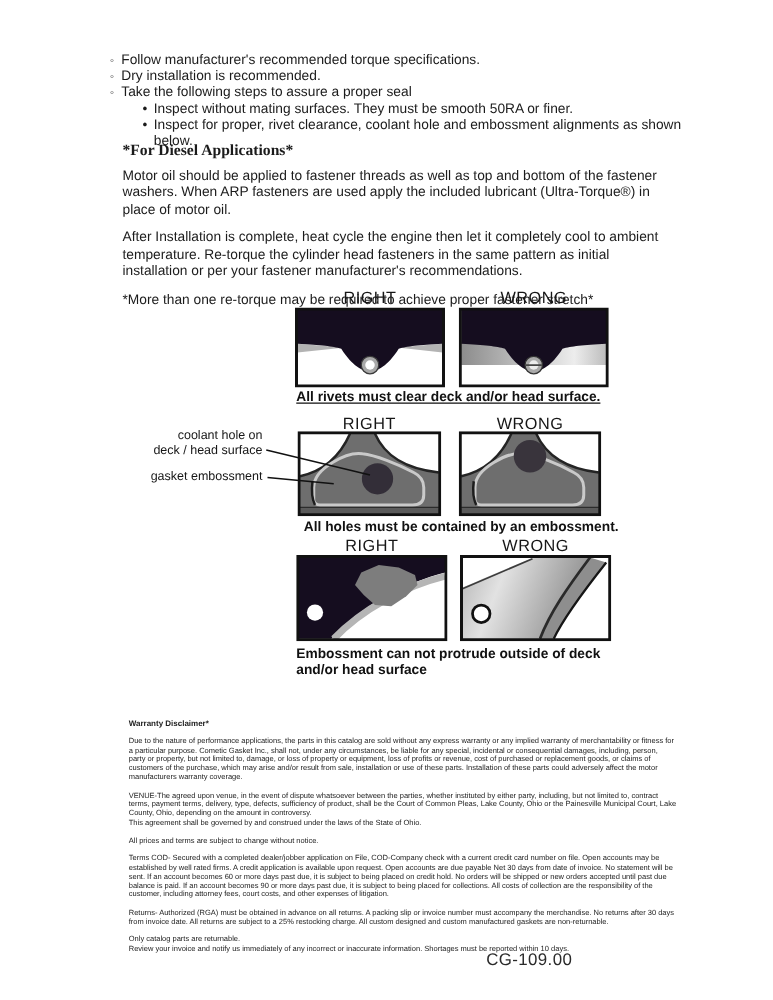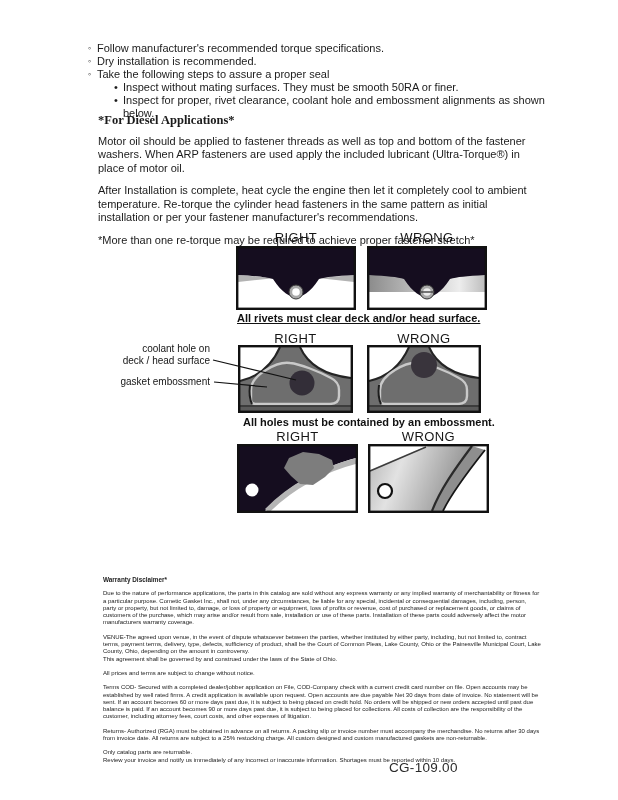--- a/index.html
+++ b/index.html
@@ -174,20 +174,21 @@
       <path d="M2,26 C30,14 48,6 60,2 L104,2 C86,26 72,46 64,67 L2,67 Z" fill="url(#g3)"></path>
       <path d="M2,27 C30,15 46,8 58,3" stroke="#3c3c3c" stroke-width="1.4" fill="none"></path>
       <path d="M104,2 L117,6 C98,30 83,50 75,67 L64,67 C72,46 86,26 104,2 Z" fill="#8e8e8e"></path>
       <path d="M104,2 C86,26 72,46 64,67" stroke="#2a2a2a" stroke-width="2.2" fill="none"></path>
       <path d="M117,6 C98,30 83,50 75,67" stroke="#161616" stroke-width="1.8" fill="none"></path>
       <circle cx="17" cy="47" r="7" fill="#ffffff" stroke="#111" stroke-width="2.2"></circle>
       <rect x="1.2" y="1.2" width="118.6" height="66.6" fill="none" stroke="#111" stroke-width="2.4"></rect>
     </svg>
   </div>
 
+  <div class="caption" style="left:237px;top:517px;width:255px;">Embossment can not protrude outside of deck and/or head surface</div>
 
   <div class="disclaimer">
     <div class="dh">Warranty Disclaimer*</div>
     <p>Due to the nature of performance applications, the parts in this catalog are sold without any express warranty or any implied warranty of merchantability or fitness for a particular purpose.  Cometic Gasket Inc., shall not, under any circumstances, be liable for any special, incidental or consequential damages, including, person, party or property, but not limited to, damage, or loss of property or equipment, loss of profits or revenue, cost of purchased or replacement goods, or claims of customers of the purchase, which may arise and/or result from sale, installation or use of these parts.  Installation of these parts could adversely affect the motor manufacturers warranty coverage.</p>
     <p class="tight">VENUE-The agreed upon venue, in the event of dispute whatsoever between the parties, whether instituted by either party, including, but not limited to, contract terms, payment terms, delivery, type, defects, sufficiency of product, shall be the Court of Common Pleas, Lake County, Ohio or the Painesville Municipal Court, Lake County, Ohio, depending on the amount in controversy.</p>
     <p>This agreement shall be governed by and construed under the laws of the State of Ohio.</p>
     <p>All prices and terms are subject to change without notice.</p>
     <p>Terms COD- Secured with a completed dealer/jobber application on File, COD-Company check with a current credit card number on file.  Open accounts may be established by well rated firms.  A credit application is available upon request.  Open accounts are due payable Net 30 days from date of invoice.  No statement will be sent.  If an account becomes 60 or more days past due, it is subject to being placed on credit hold.  No orders will be shipped or new orders accepted until past due balance is paid.  If an account becomes 90 or more days past due, it is subject to being placed for collections.  All costs of collection are the responsibility of the customer, including attorney fees, court costs, and other expenses of litigation.</p>
     <p>Returns- Authorized (RGA) must be obtained in advance on all returns.  A packing slip or invoice number must accompany the merchandise.  No returns after 30 days from invoice date.  All returns are subject to a 25% restocking charge.  All custom designed and custom manufactured gaskets are non-returnable.</p>
     <p class="tight">Only catalog parts are returnable.</p>

